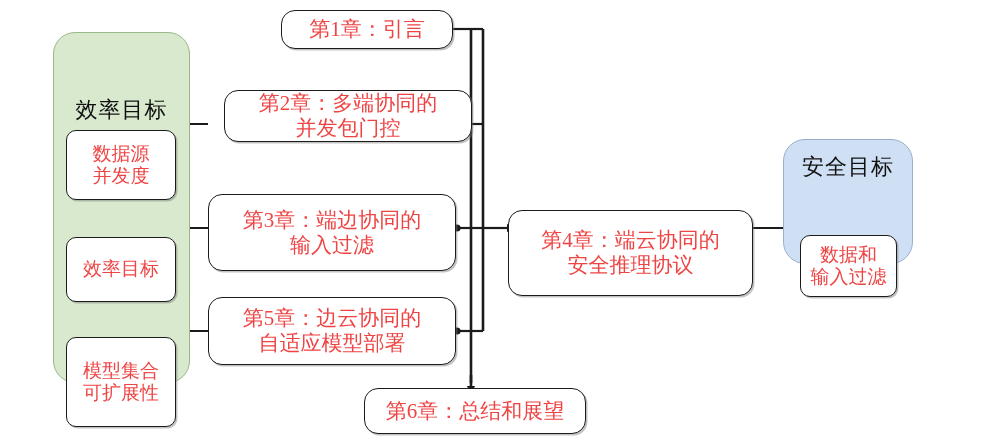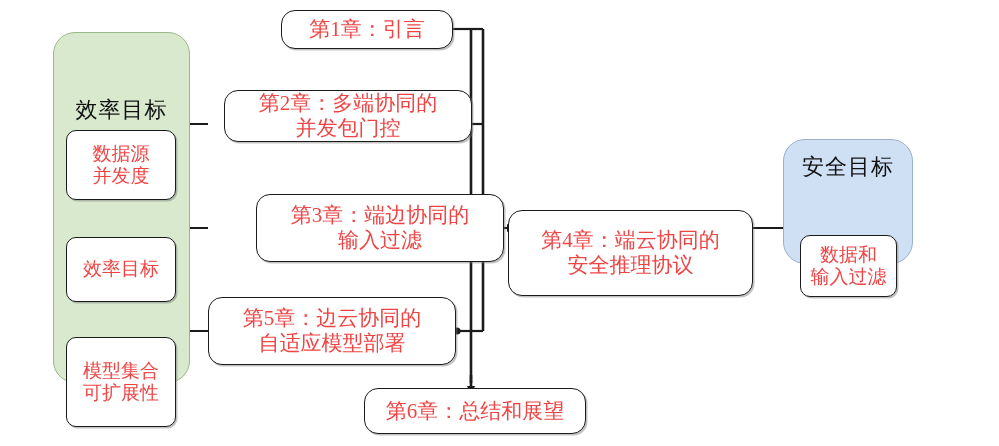--- a/index.html
+++ b/index.html
@@ -148,21 +148,21 @@
 
   <div class="node chapter" style="left:281px; top:10px; width:172px; height:39px;">
     <span class="label">第1章：引言</span>
   </div>
 
   <div class="node chapter" style="left:224px; top:90px; width:248px; height:52px;">
     <span class="label">第2章：多端协同的
 并发包门控</span>
   </div>
 
-  <div class="node chapter" style="left:208px; top:194px; width:248px; height:68px;margin-left:48px;">
+  <div class="node chapter" style="left:208px; top:194px; width:248px; height:77px;">
     <span class="label">第3章：端边协同的
 输入过滤</span>
   </div>
 
   <div class="node chapter" style="left:508px; top:210px; width:245px; height:86px;">
     <span class="label">第4章：端云协同的
 安全推理协议</span>
   </div>
 
   <div class="node chapter" style="left:208px; top:297px; width:248px; height:68px;">

